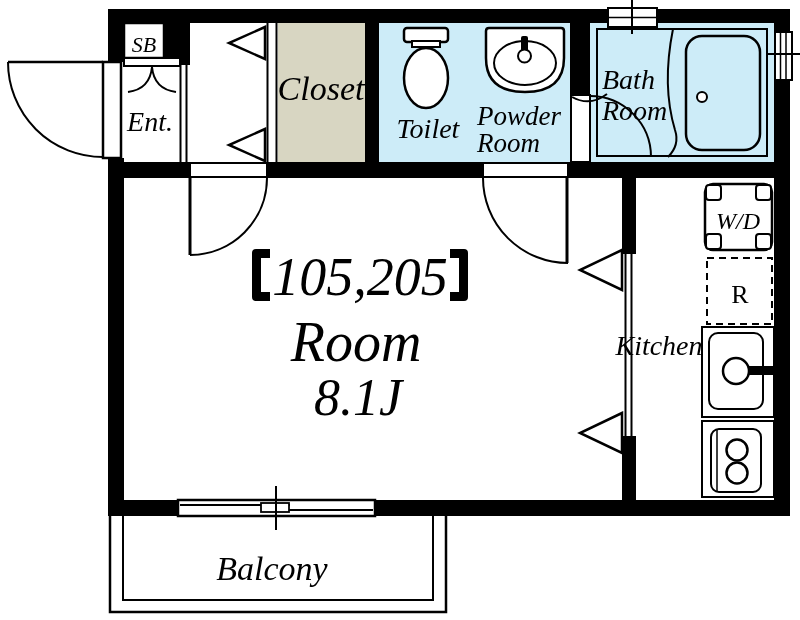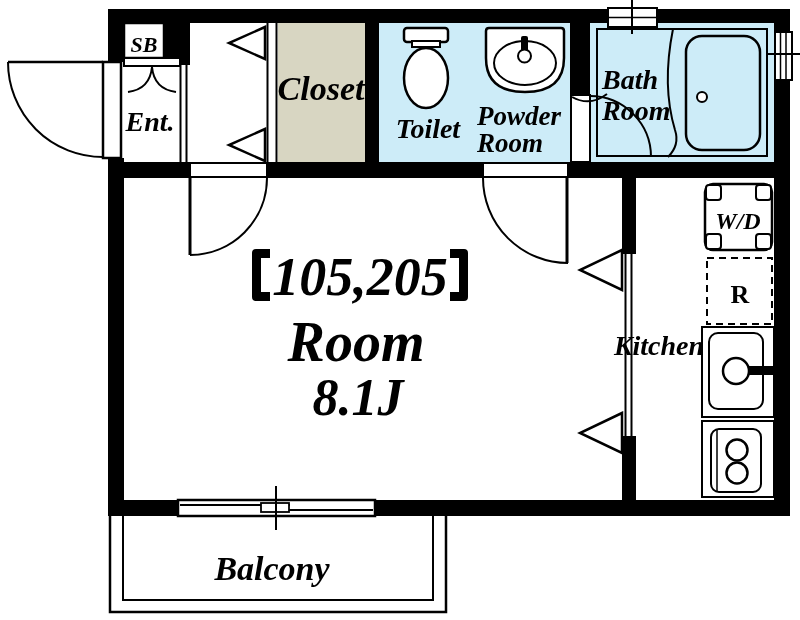--- a/index.html
+++ b/index.html
@@ -1,16 +1,16 @@
 <!DOCTYPE html>
 <html><head>
 <meta charset="utf-8">
 <style>
   html,body{margin:0;padding:0;background:#fff;}
-  .stage{position:relative;width:800px;height:620px;background:#fff;overflow:hidden;font-weight:bold;}
+  .stage{position:relative;width:800px;height:620px;background:#fff;overflow:hidden;}
   svg{display:block;}
   text{fill:#000;font-family:"Liberation Serif","DejaVu Serif",serif;font-style:italic;}
   text.upright{font-style:normal;}
   .ln{stroke:#000;fill:none;}
 </style>
 </head>
 <body>
 
 <div class="stage">
 <svg width="800" height="620" viewBox="0 0 800 620">

